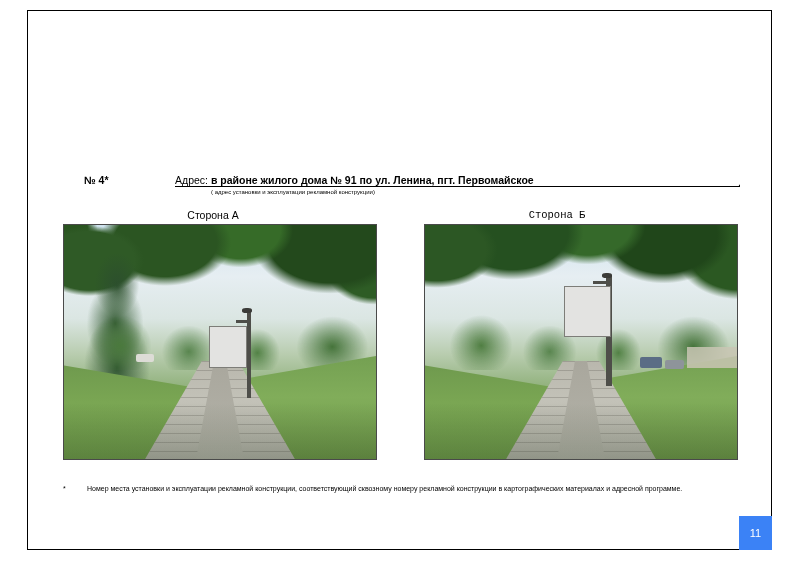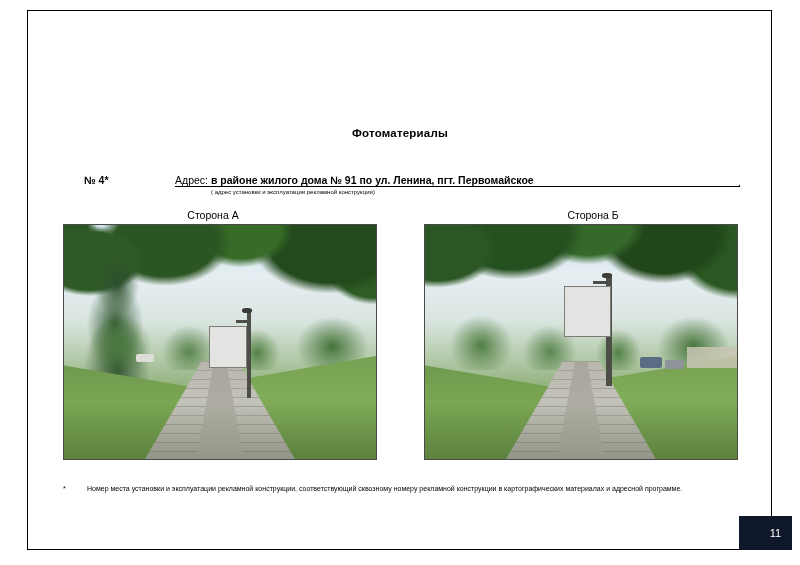--- a/index.html
+++ b/index.html
@@ -85,21 +85,21 @@
     color: #000000;
   }
   .side-label {
     position: absolute;
     top: 209px;
     font-size: 10.5px;
     color: #000000;
     text-align: center;
   }
   .side-label.a { left: 56px; width: 314px; }
-  .side-label.b { left: 436px; width: 314px; }
+  .side-label.b { left: 400px; width: 314px; font-family: Liberation Mono, monospace; }
 
   .photo {
     position: absolute;
     top: 224px;
     width: 314px;
     height: 236px;
     border: 1px solid #4a4a4a;
     box-sizing: border-box;
     overflow: hidden;
   }
@@ -294,37 +294,35 @@
   .footnote .ftext {
     margin-left: 24px;
     display: block;
   }
   .page-number {
     position: absolute;
     left: 739px;
     top: 516px;
     width: 33px;
     height: 34px;
-    background: #0f172a;
+    background: #3b82f6;
     color: #ffffff;
     font-size: 11px;
     display: flex;
     align-items: center;
     justify-content: center;
-    padding-left: 20px;
   }
 </style>
 </head>
 <body>
 
 <div class="page">
 
   <div class="page-border"></div>
 
-  <div class="title">Фотоматериалы</div>
 
   <div class="num-label">№ 4*</div>
 
   <div class="address-row">
     <span class="addr-label">Адрес</span><span>: </span><span class="addr-value">в районе жилого дома № 91 по ул. Ленина, пгт. Первомайское</span>
   </div>
   <div class="address-underline"></div>
   <div class="address-period">.</div>
   <div class="address-caption">( адрес установки и эксплуатации рекламной конструкции)</div>
 

